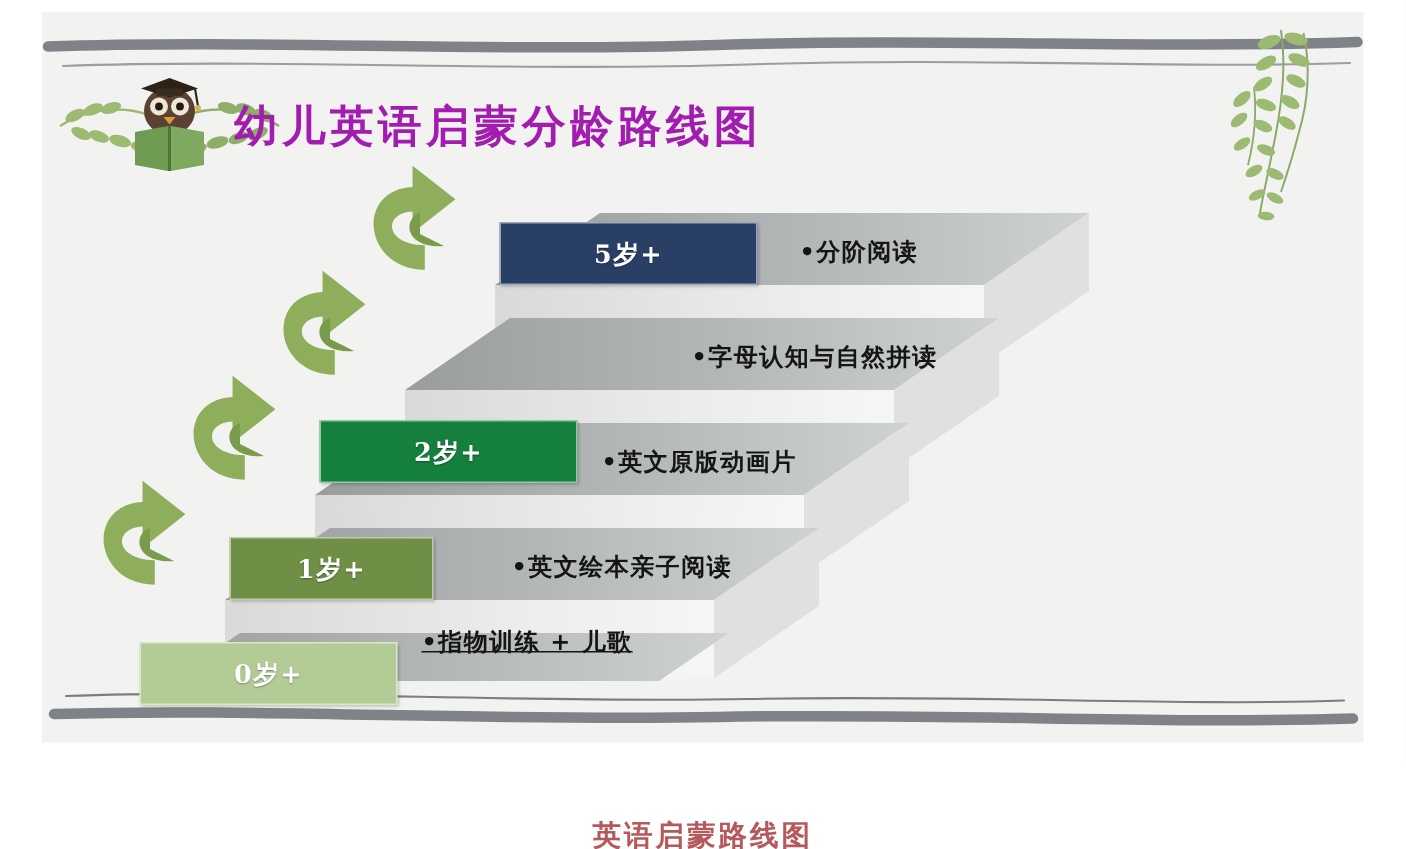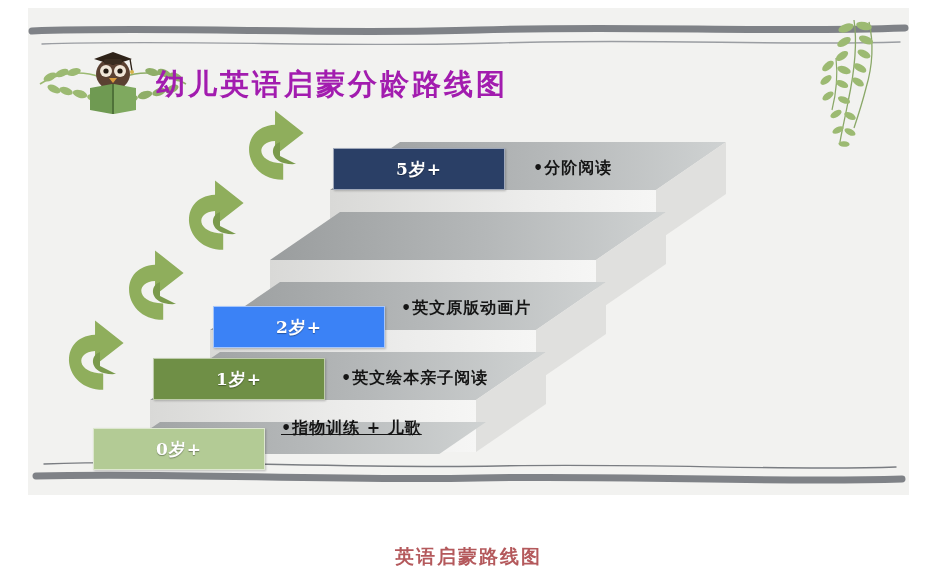--- a/index.html
+++ b/index.html
@@ -261,27 +261,28 @@
         <path d="M74,280 C48,282 46,262 58,258 L58,272 Z" transform="translate(134,-150)"></path>
         <path d="M74,280 C48,282 46,262 58,258 L58,272 Z" transform="translate(194,-220)"></path>
       </g>
     </svg>
 
     <div class="step-box" style="left:305px; top:44px; width:172px; background:#2a3f66;">
       <span class="step-age">5岁+</span>
     </div>
     <div class="step-label" style="left:493px; top:54px;margin-left:12px;">•分阶阅读</div>
 
-
-    <div class="step-box" style="left:185px; top:202px; width:172px; background:#3b82f6;">
+    <div class="step-label" style="left:433px; top:124px;">•字母认知与自然拼读</div>
+
+    <div class="step-box" style="left:185px; top:176px; width:172px; background:#15803d;">
       <span class="step-age">2岁+</span>
     </div>
     <div class="step-label" style="left:373px; top:194px;">•英文原版动画片</div>
 
-    <div class="step-box" style="left:125px; top:254px; width:172px; background:#6f8f46;text-align:right;">
+    <div class="step-box" style="left:125px; top:254px; width:136px; background:#6f8f46;text-align:right;">
       <span class="step-age">1岁+</span>
     </div>
     <div class="step-label" style="left:313px; top:264px;">•英文绘本亲子阅读</div>
 
     <div class="step-box" style="left:65px; top:324px; width:172px; background:#b3cb95;text-align:right;">
       <span class="step-age">0岁+</span>
     </div>
     <div class="step-label" style="left:253px; top:314px;text-decoration:underline;">•指物训练 + 儿歌</div>
 
   </div>

